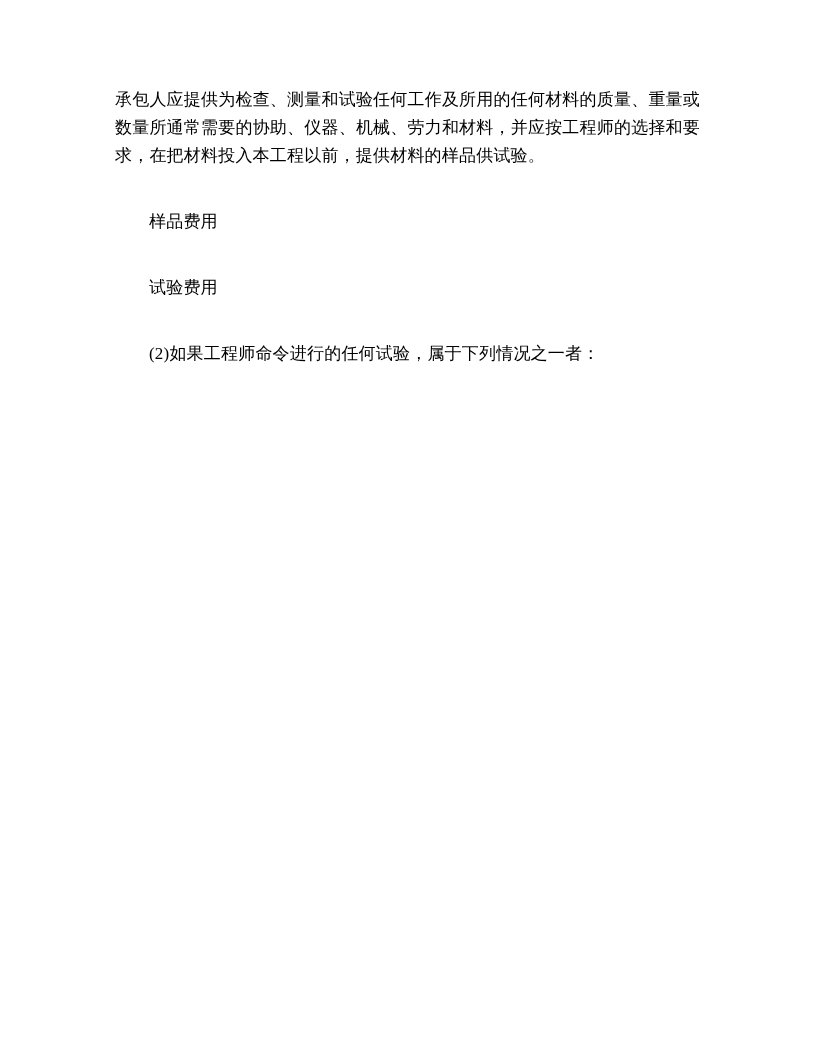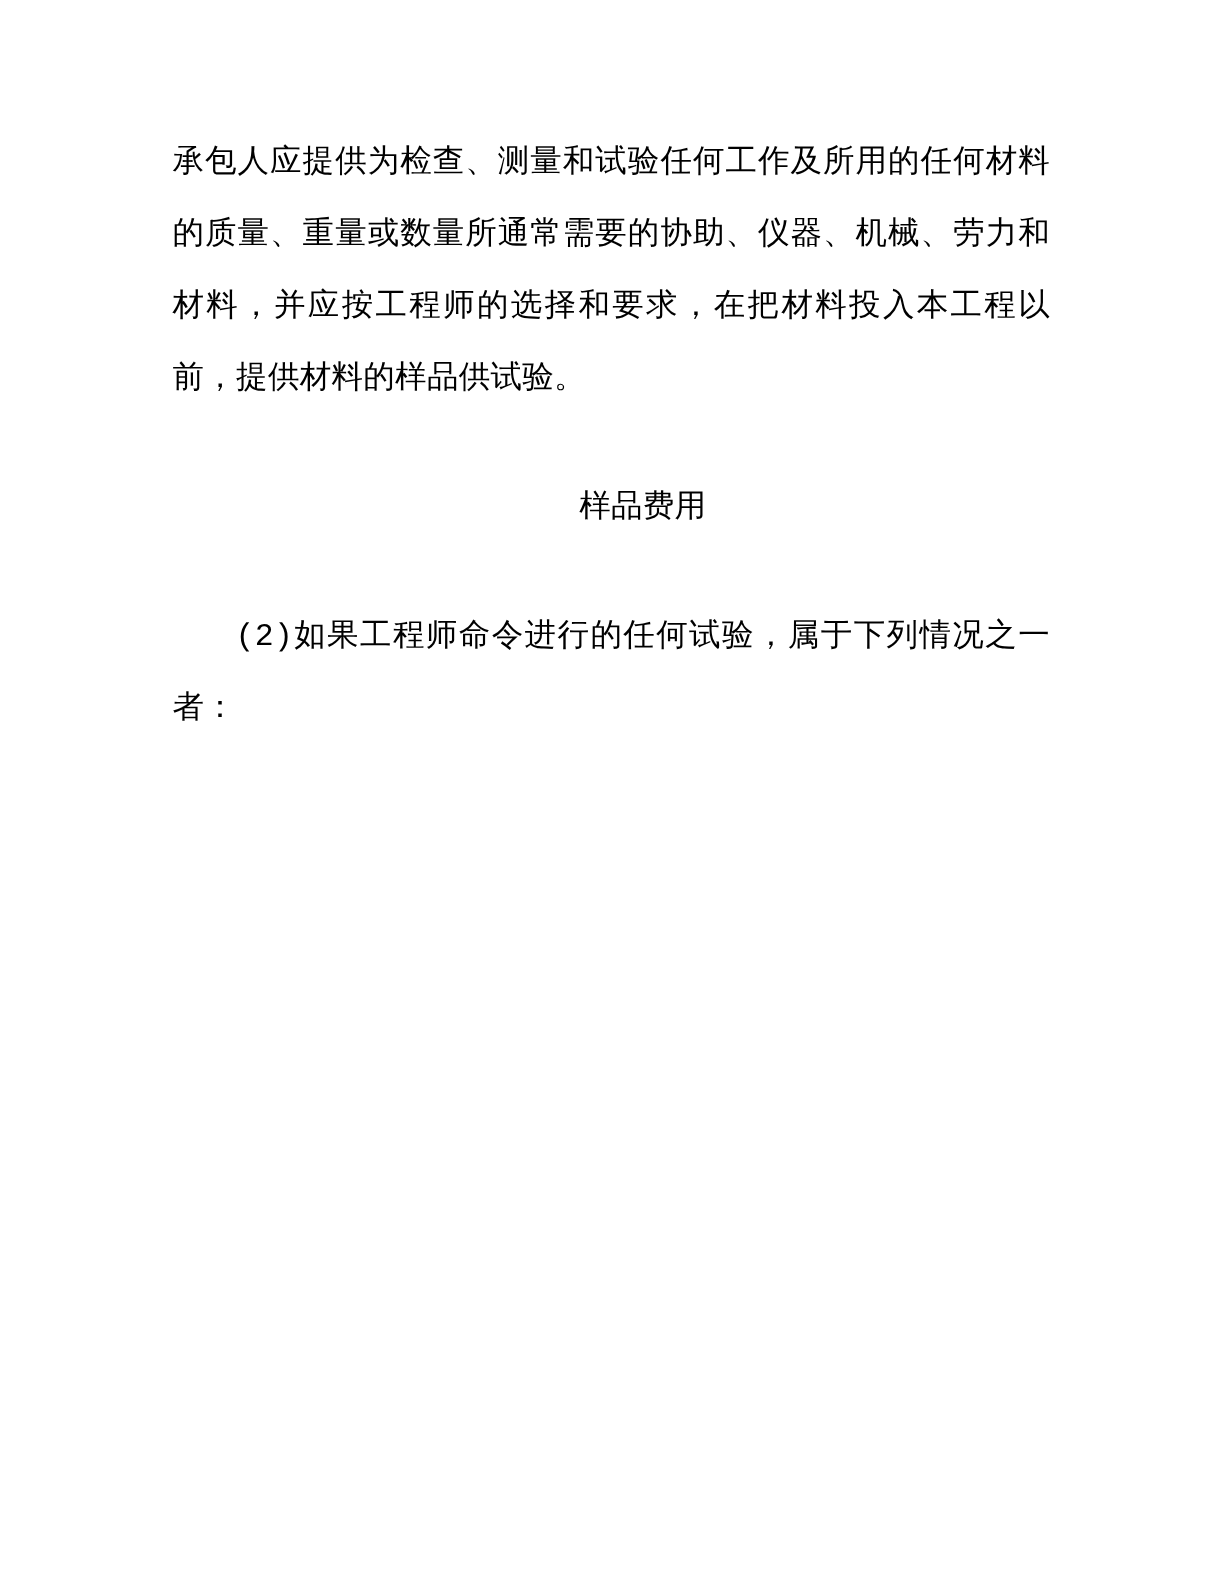--- a/index.html
+++ b/index.html
@@ -7,45 +7,46 @@
     padding: 0;
     background: #ffffff;
   }
   .page {
     position: relative;
     width: 816px;
     height: 1056px;
     box-sizing: border-box;
     background: #ffffff;
     padding: 86px 116px 0 115px;
-    font-family: Liberation Mono, monospace;
-    font-size: 21px;
-    line-height: 48px;
+    font-family: Liberation Serif, serif;
+    font-size: 17px;
+    line-height: 28px;
     color: #000000;
     overflow: hidden;
   }
   .block {
     margin: 0 0 38px 0;
     text-align: justify;
     letter-spacing: 0.2px;
     word-break: break-all;
   }
   .block.indent {
     text-indent: 2em;
   }
   .block.heading {
-    text-align: center;
+    text-align: left;
   }
 </style>
 </head>
 <body>
 
 <div class="page">
   <div class="block">承包人应提供为检查、测量和试验任何工作及所用的任何材料的质量、重量或数量所通常需要的协助、仪器、机械、劳力和材料，并应按工程师的选择和要求，在把材料投入本工程以前，提供材料的样品供试验。</div>
 
   <div class="block heading indent">样品费用</div>
 
 
+  <div class="block heading indent">试验费用</div>
 
 
 
   <div class="block indent">(2)如果工程师命令进行的任何试验，属于下列情况之一者：</div>
 </div>
 
 </body></html>

